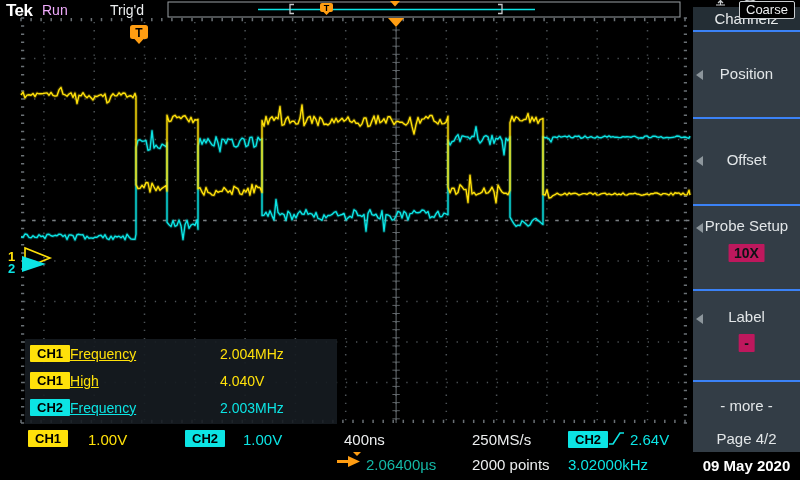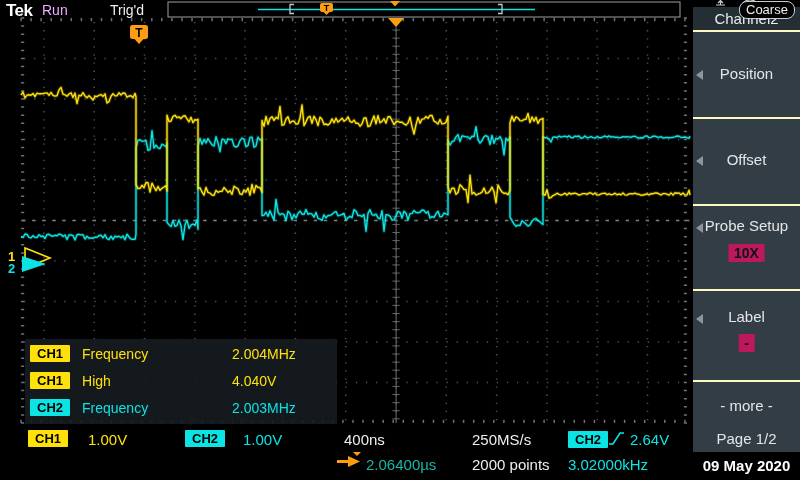--- a/index.html
+++ b/index.html
@@ -5,43 +5,43 @@
   html,body{margin:0;padding:0;background:#000;}
   #screen{position:relative;width:800px;height:480px;background:#000;overflow:hidden;
     font-family:"Liberation Sans",sans-serif;-webkit-font-smoothing:antialiased;}
   #scope-svg{position:absolute;left:0;top:0;z-index:1;}
   .ov{position:absolute;z-index:2;white-space:nowrap;}
   
   .logo{left:6px;top:1px;color:#fff;font-size:17px;font-weight:bold;letter-spacing:-.5px;}
   .run{left:42px;top:2px;color:#f0abfc;font-size:14px;}
   .trigd{left:110px;top:2px;color:#eceeef;font-size:14px;}
   .coarse{left:739px;top:1px;color:#eceeef;font-size:13px;border:1px solid #c9cdd0;
-    border-radius:8px;padding:0 6px;line-height:16px;background:#000;z-index:4;}
+    border-radius:2px;padding:0 6px;line-height:16px;background:#000;z-index:4;}
   
   #panel{position:absolute;left:693px;top:7px;width:107px;height:445px;background:#333d46;z-index:3;}
   #panel .hdr{height:23px;background:#242e35;color:#e8ebec;font-size:15px;display:flex;
     align-items:center;justify-content:center;}
-  .mitem{position:relative;border-top:2px solid #fef9c3;color:#e2e6e8;font-size:15px;}
+  .mitem{position:relative;border-top:2px solid #3b82f6;color:#e2e6e8;font-size:15px;}
   .mitem:first-of-type{border-top:none;}
   .mlabel{position:absolute;width:100%;text-align:center;}
   .arrowL{position:absolute;left:3px;width:0;height:0;border-top:5px solid transparent;
     border-bottom:5px solid transparent;border-right:7px solid #8d969c;}
   .badge-gray{position:absolute;left:50%;transform:translateX(-50%);background:#be185d;
     color:#0d1215;font-size:14px;font-weight:bold;padding:1px 6px;border-radius:1px;}
   .datebar{left:693px;top:457px;width:107px;text-align:center;color:#fff;font-size:15px;
     font-weight:600;z-index:4;}
   
   #measbox{position:absolute;left:25px;top:339px;width:312px;height:85px;
     background:rgba(22,28,33,.9);z-index:2;}
   .mrow{position:absolute;left:5px;height:19px;display:flex;align-items:center;}
   .chbadge{display:inline-block;font-size:13px;font-weight:bold;color:#000;
     padding:1px 7px;border-radius:1px;}
   .bg-y{background:#ffe10a;} .bg-c{background:#0ce4e4;}
   .fg-y{color:#ffe10a;} .fg-c{color:#0ce4e4;} .fg-w{color:#eceeef;} .fg-o{color:#14b8a6;}
-  .mname{font-size:14px;margin-left:12px;width:150px;}
+  .mname{font-size:14px;width:150px;text-decoration:underline;}
   .mval{font-size:14px;}
   
   .b1{top:429px;} .b2{top:456px;}
   .t15{font-size:15px;}
   .icon-svg{position:absolute;z-index:2;}
 </style>
 </head>
 <body>
 <div id="screen">
 
@@ -109,21 +109,21 @@
     <div class="mlabel" style="top:11px">Probe Setup</div>
     <div class="badge-gray" style="top:38px">10X</div>
   </div>
   <div class="mitem" style="height:89px">
     <span class="arrowL" style="top:23px"></span>
     <div class="mlabel" style="top:17px">Label</div>
     <div class="badge-gray" style="top:43px">-</div>
   </div>
   <div class="mitem" style="height:80px">
     <div class="mlabel" style="top:15px">- more -</div>
-    <div class="mlabel" style="top:48px">Page 1/2</div>
+    <div class="mlabel" style="top:48px">Page 4/2</div>
   </div>
 </div>
 <div class="ov datebar">09 May 2020</div>
 
 <div id="measbox">
   <div class="mrow" style="top:5px">
     <span class="chbadge bg-y">CH1</span>
     <span class="mname fg-y">Frequency</span>
     <span class="mval fg-y">2.004MHz</span>
   </div>

